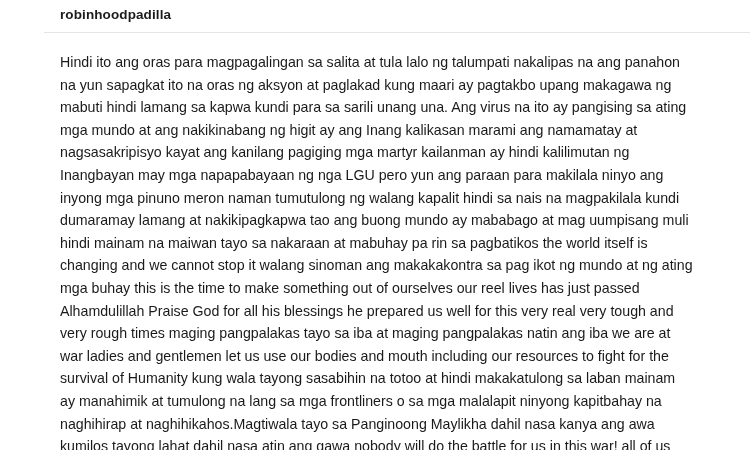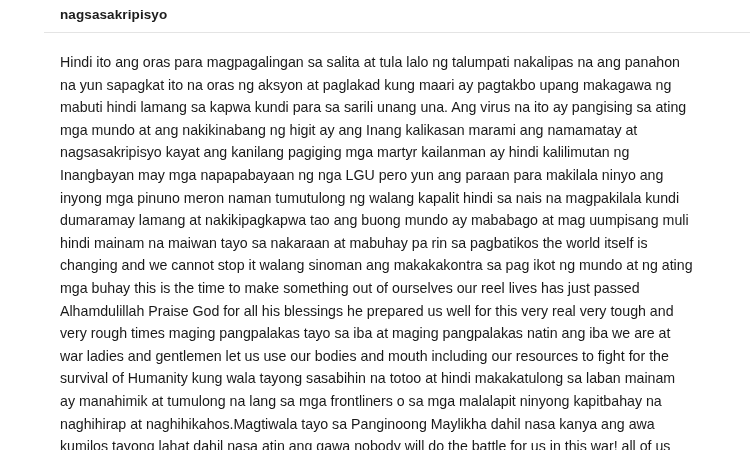--- a/index.html
+++ b/index.html
@@ -59,21 +59,21 @@
   }
 </style>
 </head>
 <body>
 
 <div class="post">
 
   <div class="left-rail"></div>
 
   <div class="post-header">
-    <div class="username">nagsasakripisyo</div>
+    <div class="username">robinhoodpadilla</div>
   </div>
 
   <div class="divider"></div>
 
   <div class="post-body">
     <div class="caption">Hindi ito ang oras para magpagalingan sa salita at tula lalo ng talumpati nakalipas na ang panahon na yun sapagkat ito na oras ng aksyon at paglakad kung maari ay pagtakbo upang makagawa ng mabuti hindi lamang sa kapwa kundi para sa sarili unang una. Ang virus na ito ay pangising sa ating mga mundo at ang nakikinabang ng higit ay ang Inang kalikasan marami ang namamatay at nagsasakripisyo kayat ang kanilang pagiging mga martyr kailanman ay hindi kalilimutan ng Inangbayan may mga napapabayaan ng nga LGU pero yun ang paraan para makilala ninyo ang inyong mga pinuno meron naman tumutulong ng walang kapalit hindi sa nais na magpakilala kundi dumaramay lamang at nakikipagkapwa tao ang buong mundo ay mababago at mag uumpisang muli hindi mainam na maiwan tayo sa nakaraan at mabuhay pa rin sa pagbatikos the world itself is changing and we cannot stop it walang sinoman ang makakakontra sa pag ikot ng mundo at ng ating mga buhay this is the time to make something out of ourselves our reel lives has just passed Alhamdulillah Praise God for all his blessings he prepared us well for this very real very tough and very rough times maging pangpalakas tayo sa iba at maging pangpalakas natin ang iba we are at war ladies and gentlemen let us use our bodies and mouth including our resources to fight for the survival of Humanity kung wala tayong sasabihin na totoo at hindi makakatulong sa laban mainam ay manahimik at tumulong na lang sa mga frontliners o sa mga malalapit ninyong kapitbahay na naghihirap at naghihikahos.Magtiwala tayo sa Panginoong Maylikha dahil nasa kanya ang awa kumilos tayong lahat dahil nasa atin ang gawa nobody will do the battle for us in this war! all of us are in this war! all of us are soldiers this is not the time for politicking and speeches destabilizing the GOVERNMENT we now is clear treason. We cannot surrender the fight we fight together we will win! we fight among ourselves we lose....and we cannot be the author of our own extinction as filipinos God forbid God have mercy</div>
   </div>
 
 </div>
 

